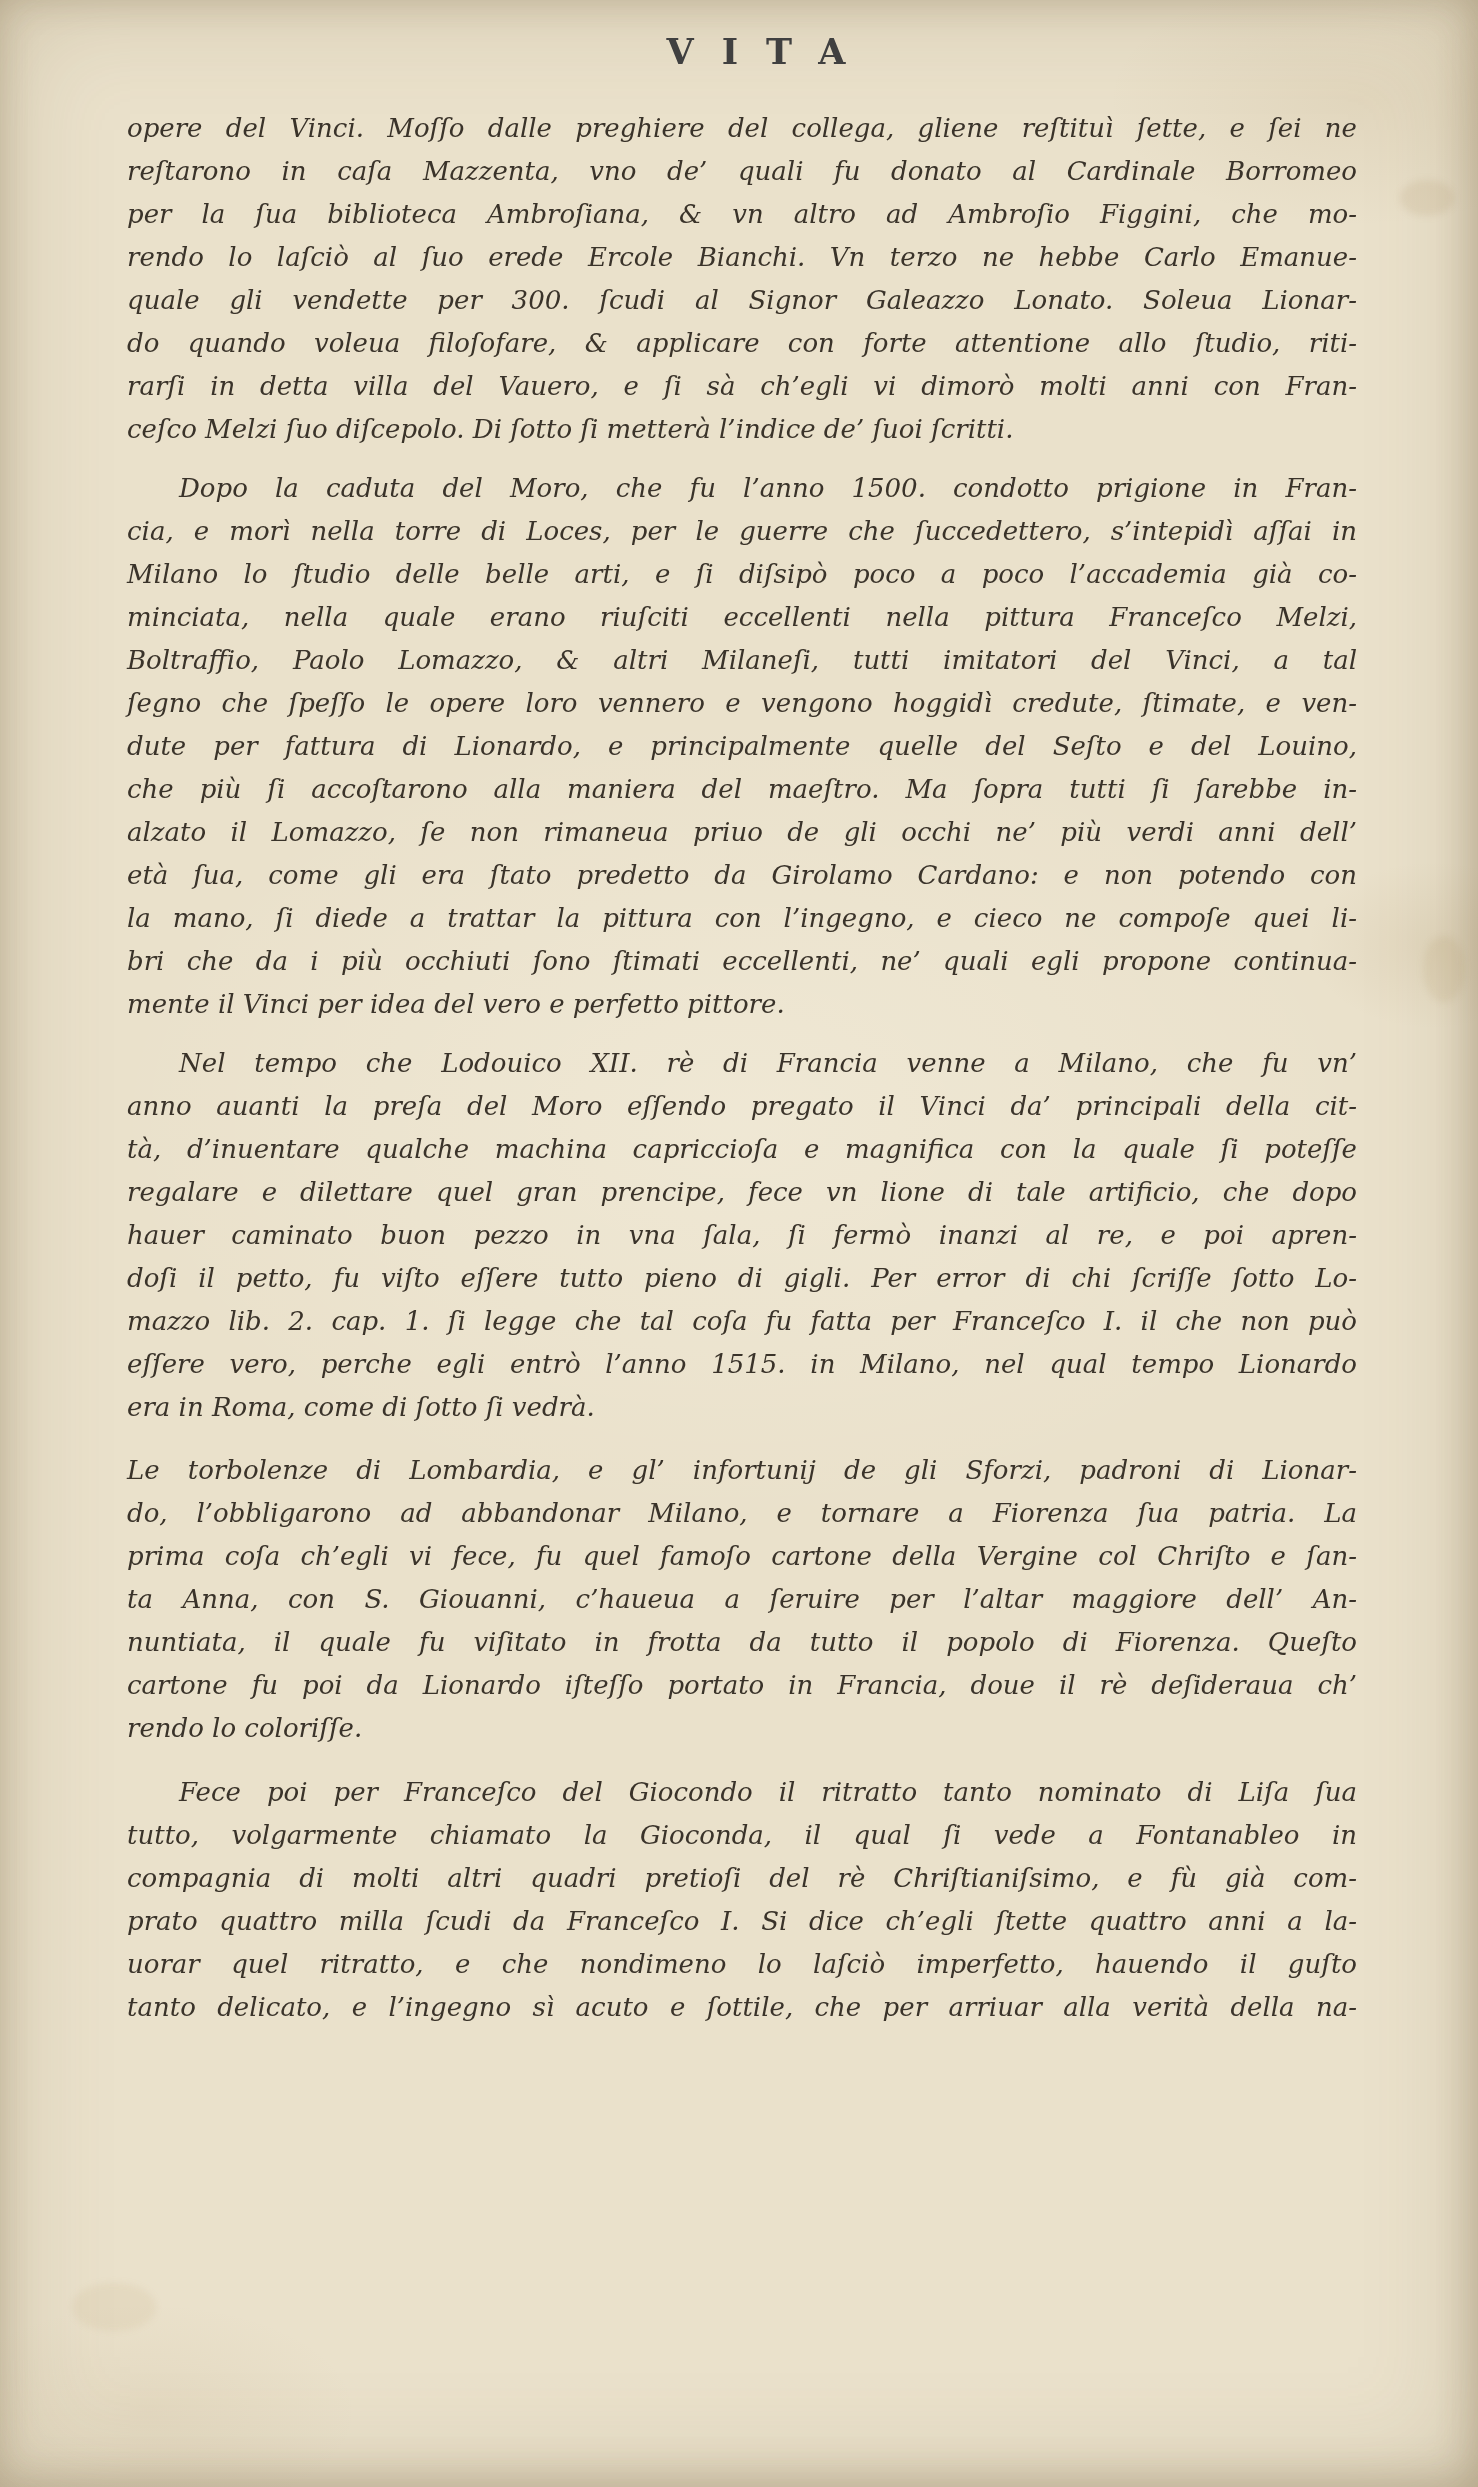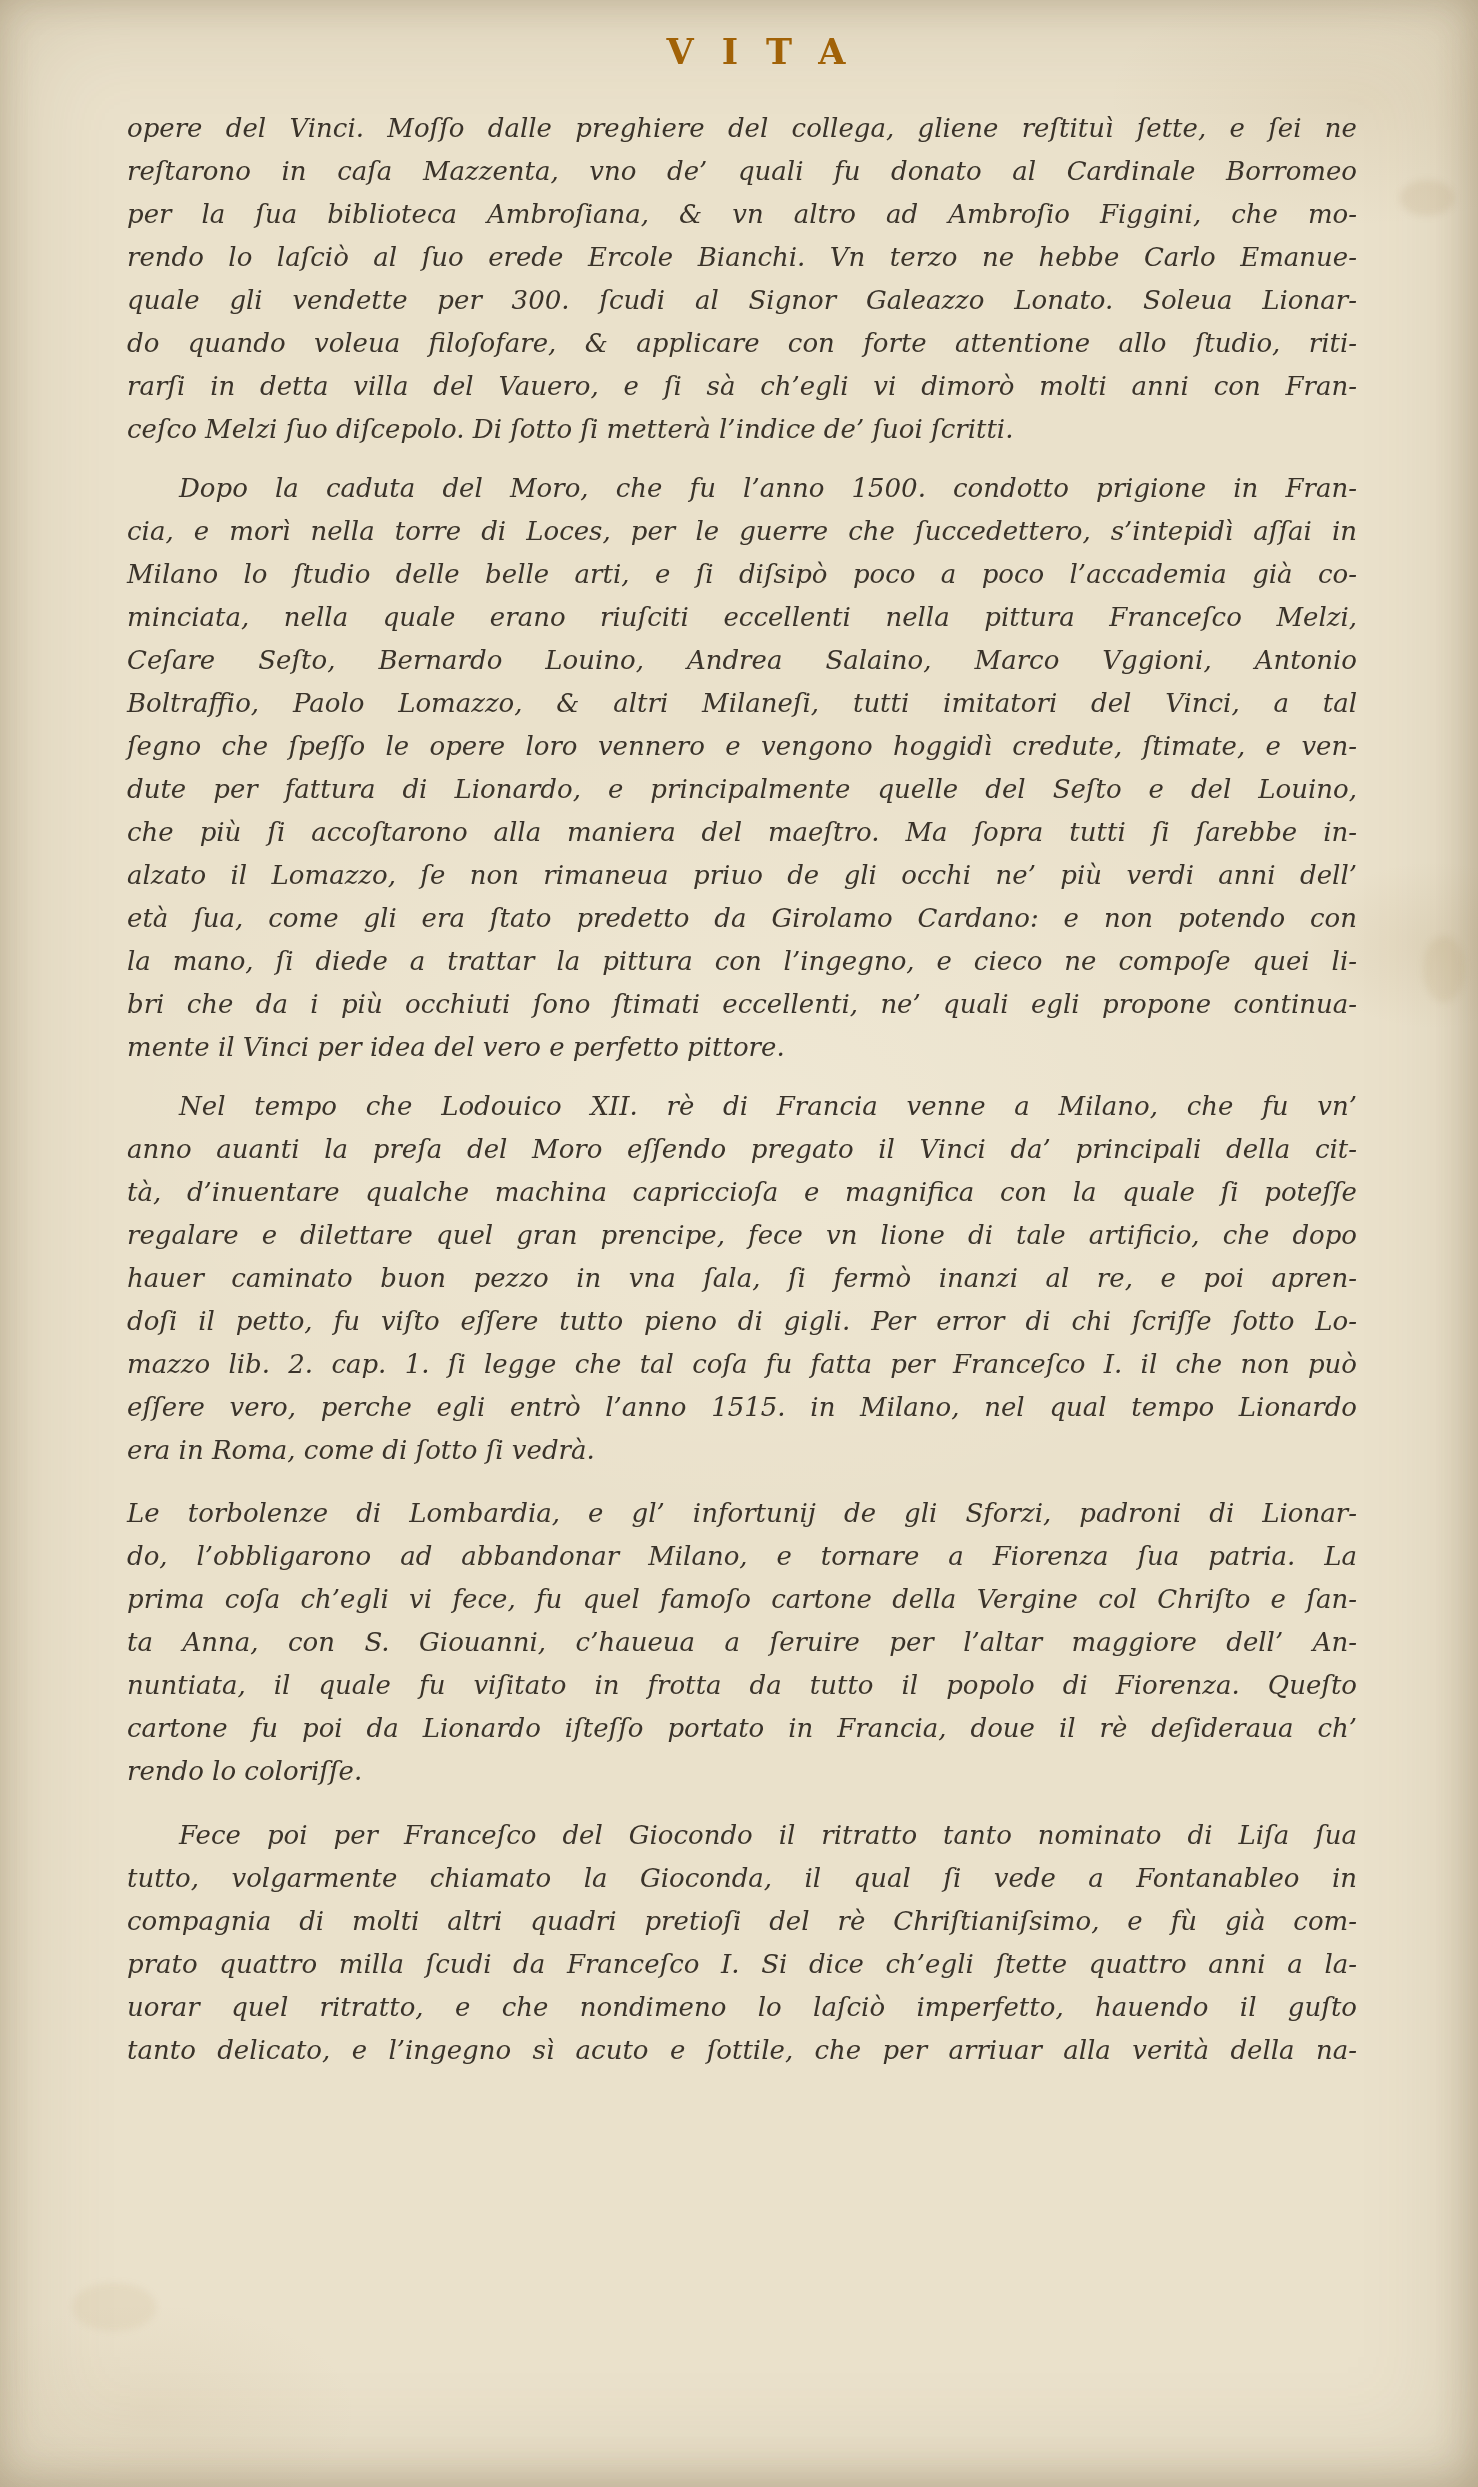--- a/index.html
+++ b/index.html
@@ -33,21 +33,21 @@
   .header {
     position: absolute;
     top: 31px;
     left: 111px;
     width: 1262px;
     text-align: center;
     font-size: 35px;
     font-weight: bold;
     letter-spacing: 28px;
     padding-left: 28px; 
-    color: #a16207;
+    color: #404040;
   }
   .text-block {
     position: absolute;
     top: 91px;
     left: 111px;
     width: 1262px;
     font-style: italic;
     font-size: 26px;
     line-height: 43px;
     color: #3a332a;
@@ -92,21 +92,20 @@
         <div class="line">quale gli vendette per 300. ſcudi al Signor Galeazzo Lonato. Soleua Lionar-</div>
         <div class="line">do quando voleua filoſofare, &amp; applicare con forte attentione allo ſtudio, riti-</div>
         <div class="line">rarſi in detta villa del Vauero, e ſi sà ch’egli vi dimorò molti anni con Fran-</div>
         <div class="line">ceſco Melzi ſuo diſcepolo. Di ſotto ſi metterà l’indice de’ ſuoi ſcritti.</div>
       </div>
       <div class="para indent">
         <div class="line">Dopo la caduta del Moro, che fu l’anno 1500. condotto prigione in Fran-</div>
         <div class="line">cia, e morì nella torre di Loces, per le guerre che ſuccedettero, s’intepidì aſſai in</div>
         <div class="line">Milano lo ſtudio delle belle arti, e ſi diſsipò poco a poco l’accademia già co-</div>
         <div class="line">minciata, nella quale erano riuſciti eccellenti nella pittura Franceſco Melzi,</div>
-        <div class="line">Ceſare Seſto, Bernardo Louino, Andrea Salaino, Marco Vggioni, Antonio</div>
         <div class="line">Boltraffio, Paolo Lomazzo, &amp; altri Milaneſi, tutti imitatori del Vinci, a tal</div>
         <div class="line">ſegno che ſpeſſo le opere loro vennero e vengono hoggidì credute, ſtimate, e ven-</div>
         <div class="line">dute per fattura di Lionardo, e principalmente quelle del Seſto e del Louino,</div>
         <div class="line">che più ſi accoſtarono alla maniera del maeſtro. Ma ſopra tutti ſi ſarebbe in-</div>
         <div class="line">alzato il Lomazzo, ſe non rimaneua priuo de gli occhi ne’ più verdi anni dell’</div>
         <div class="line">età ſua, come gli era ſtato predetto da Girolamo Cardano: e non potendo con</div>
         <div class="line">la mano, ſi diede a trattar la pittura con l’ingegno, e cieco ne compoſe quei li-</div>
         <div class="line">bri che da i più occhiuti ſono ſtimati eccellenti, ne’ quali egli propone continua-</div>
         <div class="line">mente il Vinci per idea del vero e perfetto pittore.</div>
       </div>

